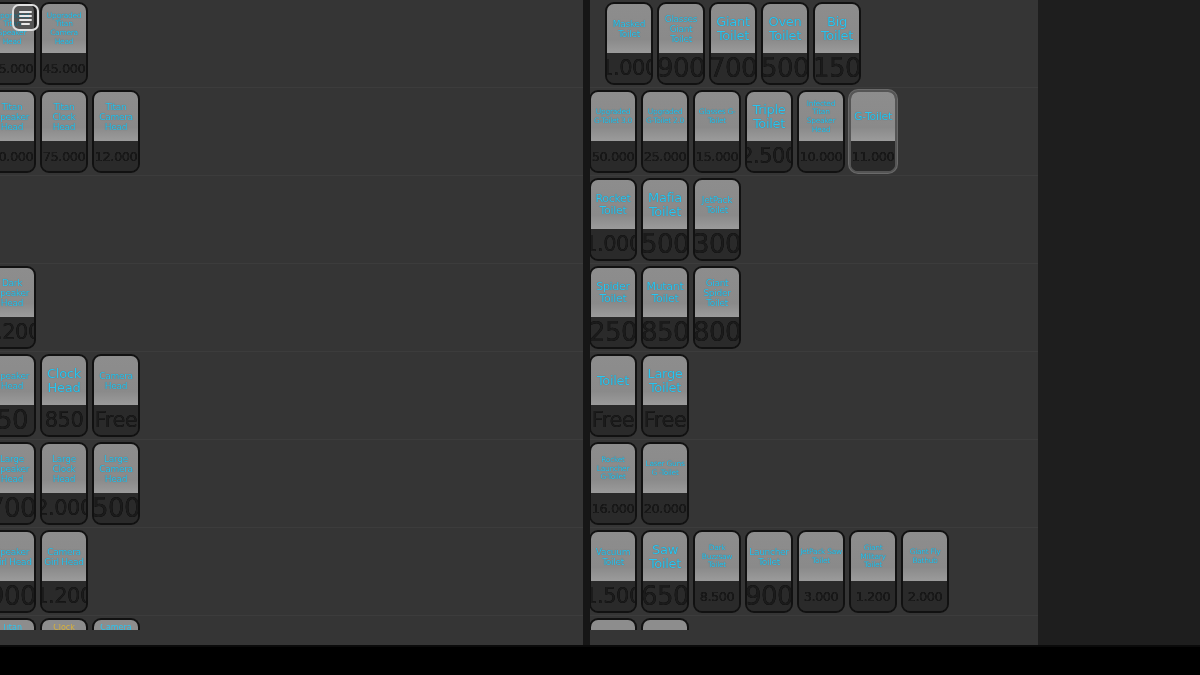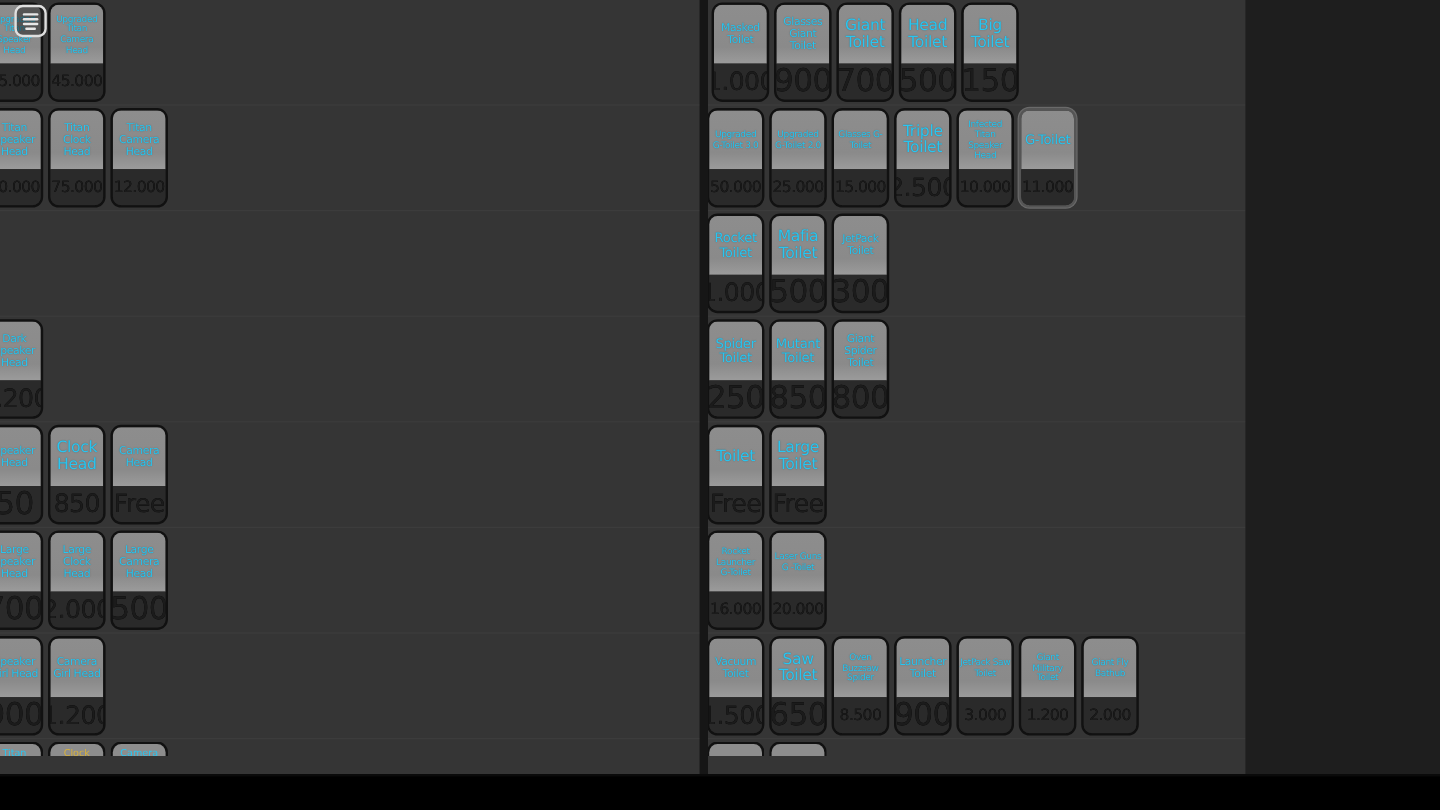--- a/index.html
+++ b/index.html
@@ -365,21 +365,21 @@
           </div>
         </div>
     </div>
 
     <div class="pane-divider"></div>
 
     <div class="pane pane-right">
       <div id="right-rows">
           <div class="row">
             <div class="row-inner">
-              <div class="card" style="margin-left: 4px;">
+              <div class="card" style="margin-left: 16px;">
                 <div class="card-top">
                   <div class="card-name n-sm">Masked Toilet</div>
                 </div>
                 <div class="card-bottom">
                   <div class="card-price p-lg">1.000</div>
                 </div>
               </div>
               <div class="card">
                 <div class="card-top">
                   <div class="card-name n-sm">Glasses Giant Toilet</div>
@@ -391,21 +391,21 @@
               <div class="card">
                 <div class="card-top">
                   <div class="card-name n-lg">Giant Toilet</div>
                 </div>
                 <div class="card-bottom">
                   <div class="card-price p-xl">700</div>
                 </div>
               </div>
               <div class="card">
                 <div class="card-top">
-                  <div class="card-name n-lg">Head Toilet</div>
+                  <div class="card-name n-lg">Oven Toilet</div>
                 </div>
                 <div class="card-bottom">
                   <div class="card-price p-xl">500</div>
                 </div>
               </div>
               <div class="card">
                 <div class="card-top">
                   <div class="card-name n-lg">Big Toilet</div>
                 </div>
                 <div class="card-bottom">
@@ -575,21 +575,21 @@
               <div class="card">
                 <div class="card-top">
                   <div class="card-name n-lg">Saw Toilet</div>
                 </div>
                 <div class="card-bottom">
                   <div class="card-price p-xl">650</div>
                 </div>
               </div>
               <div class="card">
                 <div class="card-top">
-                  <div class="card-name n-xs">Oven Buzzsaw Spider</div>
+                  <div class="card-name n-xs">Dark Buzzsaw Toilet</div>
                 </div>
                 <div class="card-bottom">
                   <div class="card-price p-md">8.500</div>
                 </div>
               </div>
               <div class="card">
                 <div class="card-top">
                   <div class="card-name n-sm">Launcher Toilet</div>
                 </div>
                 <div class="card-bottom">

